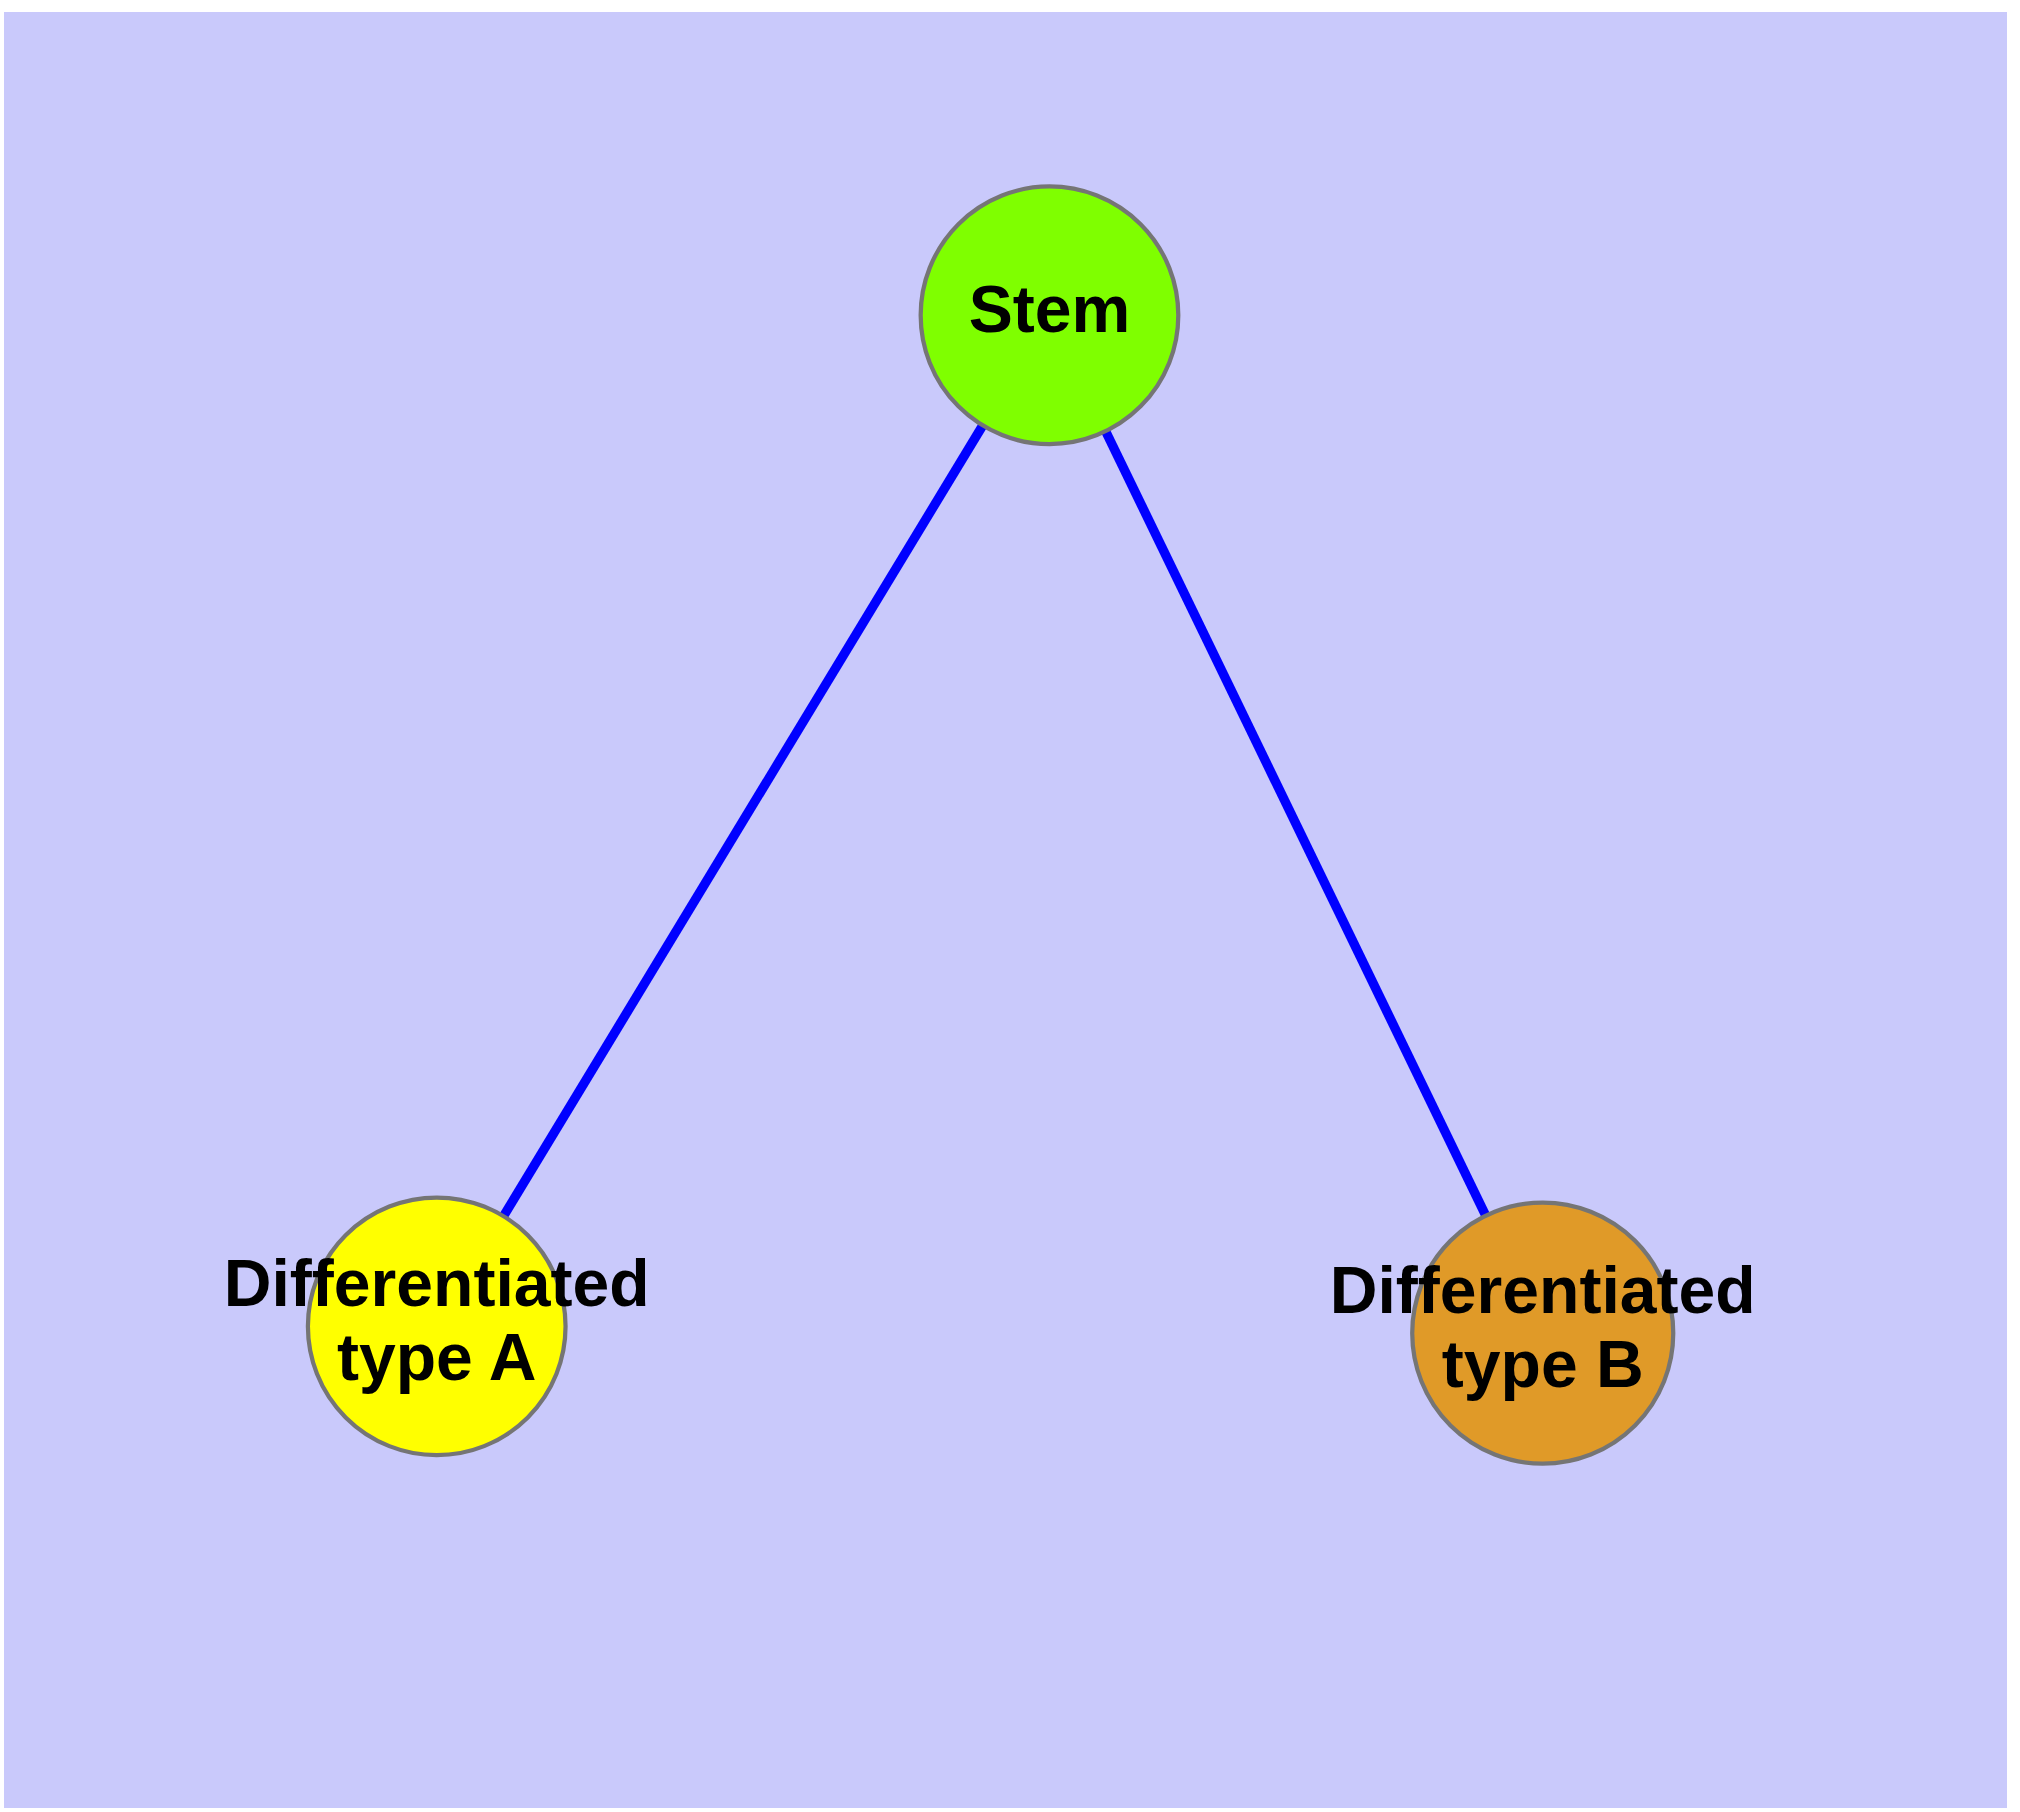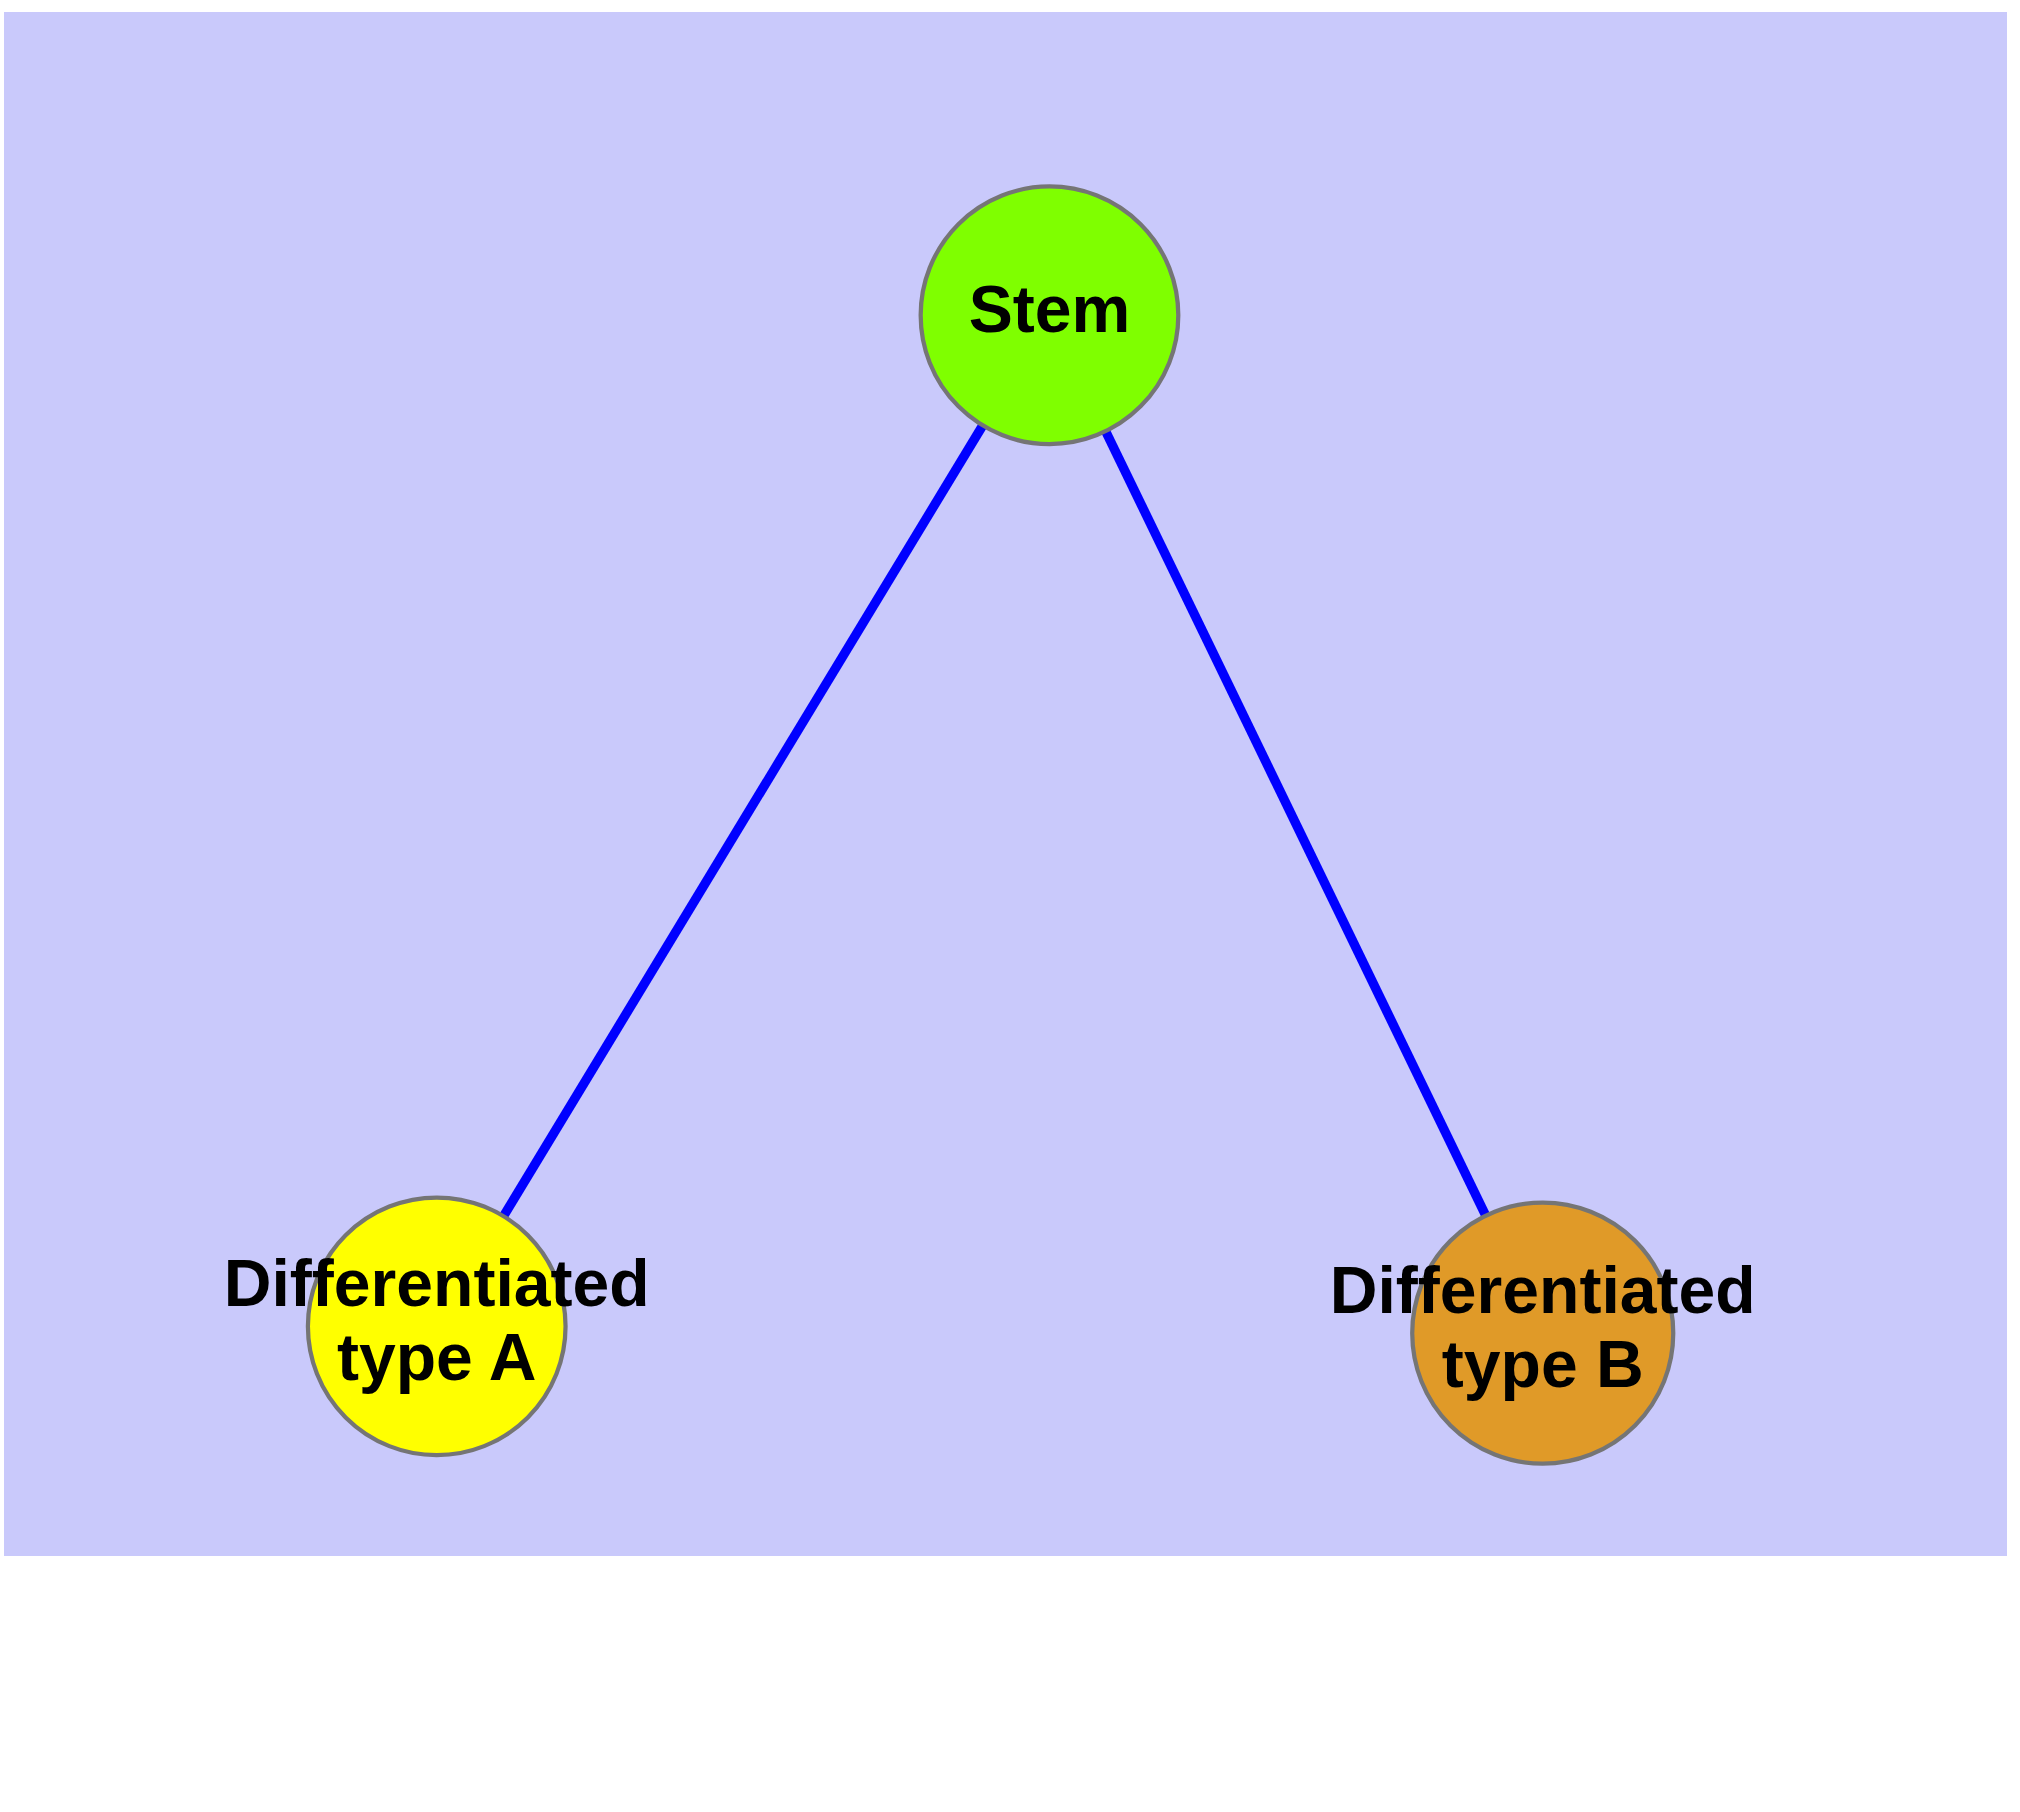--- a/index.html
+++ b/index.html
@@ -4,21 +4,21 @@
 <title>Cell Differentiation Graph</title>
 <style>
   html, body {
     margin: 0;
     padding: 0;
     background: #ffffff;
   }
   #canvas {
     position: relative;
     width: 2021px;
-    height: 1556px;
+    height: 1812px;
     background: #ffffff;
     overflow: hidden;
     font-family: "Liberation Sans", "DejaVu Sans", sans-serif;
   }
   #plot-area {
     position: absolute;
     left: 4.2px;
     top: 12px;
     width: 2003px;
     height: 1796px;

